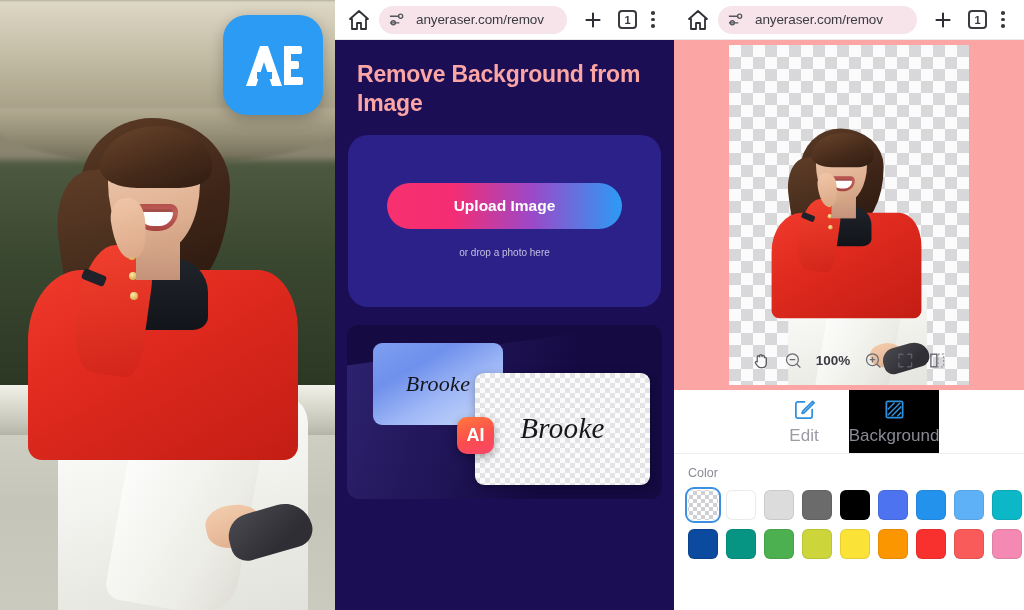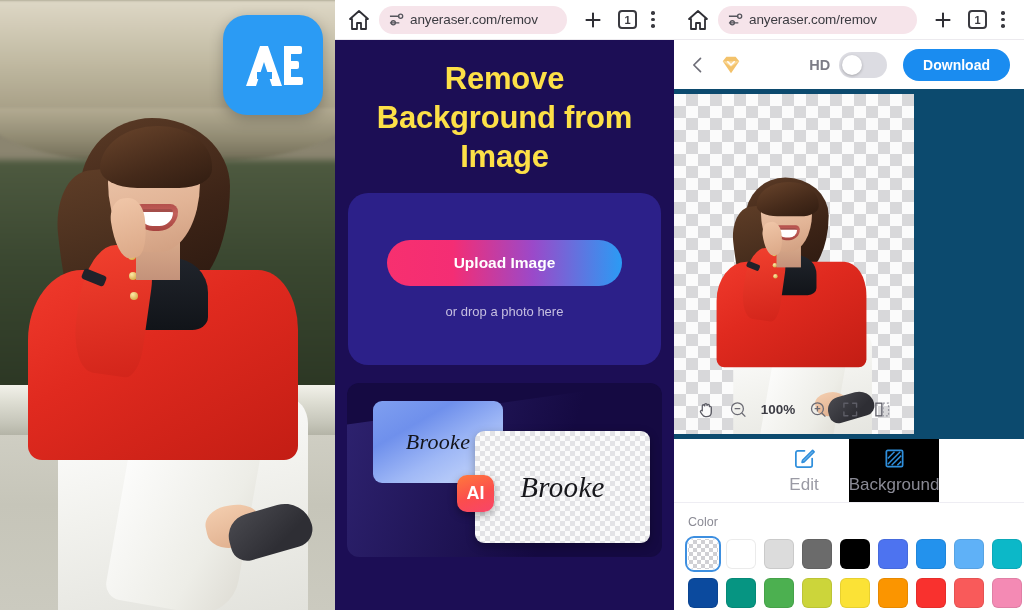--- a/index.html
+++ b/index.html
@@ -178,21 +178,21 @@
   .chrome {
     height: 40px; background: #ffffff;
     display: flex; align-items: center; gap: 0;
     padding: 0 12px; flex: none;
     border-bottom: 1px solid #eceaee;
   }
   .chrome .home-ico { width: 24px; height: 24px; flex: none; }
   .url-pill {
     flex: 1 1 auto; height: 28px; margin: 0 8px;
     background: #f6e4ea; border-radius: 16px;
-    display: flex; align-items: center; gap: 6px;
+    display: flex; align-items: center; gap: 12px;
     padding: 0 10px; overflow: hidden; min-width: 0;
     cursor: text;
   }
   .url-pill .tune { width: 15px; height: 15px; flex: none; }
   .url-text {
     font-size: 13.5px; color: #3b3b41; white-space: nowrap;
     overflow: hidden; text-overflow: clip; letter-spacing: -.1px;
   }
   .plus-ico { width: 22px; height: 22px; flex: none; margin: 0 7px; }
   .tabcount {
@@ -224,38 +224,38 @@
     color: #ffffff; font-size: 19px; font-weight: bold;
     margin-left: 9px; letter-spacing: .1px;
   }
   .hdr-spacer { flex: 1; }
   .diamond { width: 22px; height: 22px; flex: none; margin-right: 14px; }
   .hamburger { width: 25px; display: flex; flex-direction: column; gap: 5px; flex: none; }
   .hamburger i { height: 3px; background: #ffffff; border-radius: 2px; display: block; }
 
   .site-body { flex: 1; overflow: hidden; background: #1c0e55; }
   .hero-title {
-    color: #fde047; font-size: 31px; font-weight: bold; text-align: center;
+    color: #fca5a5; font-size: 23px; font-weight: bold; text-align: left;
     line-height: 1.25; padding: 20px 22px 0; letter-spacing: -.2px;
   }
   .hero-sub {
     color: #cfc9e8; font-size: 11.5px; text-align: center; padding: 10px 10px 0;
   }
   .upload-card {
     margin: 17px 13px 0; height: 172px; border-radius: 20px;
     background: #2c2089;
     display: flex; flex-direction: column; align-items: center; justify-content: center;
   }
   .upload-btn {
     width: 235px; height: 46px; border-radius: 24px; border: none;
     background: linear-gradient(90deg,#f7306f 0%, #f42d74 28%, #9b49c9 62%, #2b9bf4 100%);
     color: #ffffff; font-size: 15.5px; font-weight: bold; cursor: pointer;
     font-family: "Liberation Sans", sans-serif;
   }
-  .drop-hint { color: #c5bee0; font-size: 13px; margin-top: 18px; }
+  .drop-hint { color: #c5bee0; font-size: 10px; margin-top: 18px; }
 
   .sample-card {
     margin: 18px 12px 0; height: 174px; border-radius: 12px;
     background: #150a42; position: relative; overflow: hidden;
   }
   .sample-card .shade {
     position: absolute; left: -10%; top: 10%; width: 130%; height: 95%;
     background: linear-gradient(115deg, rgba(72,60,160,.55) 0%, rgba(40,28,110,0) 58%);
     transform: rotate(-8deg);
   }
@@ -314,22 +314,22 @@
     position: absolute; left: 3px; top: 3px; width: 20px; height: 20px;
     border-radius: 50%; background: #ffffff; box-shadow: 0 1px 3px rgba(0,0,0,.25);
   }
   .dl-btn {
     margin-left: 16px; height: 32px; padding: 0 20px; border: none; border-radius: 18px;
     background: #1a8cf0; color: #ffffff; font-size: 14px; font-weight: bold;
     cursor: pointer; font-family: "Liberation Sans", sans-serif;
   }
 
   .canvas-wrap {
-    flex: none; height: 350px; background: #0c4a6e;
-    display: flex; align-items: center; justify-content: flex-start;
+    flex: none; height: 350px; background: #fca5a5;
+    display: flex; align-items: center; justify-content: center;
     position: relative;
   }
   .canvas {
     position: relative; width: 240px; height: 340px; overflow: hidden;
     background-color: #fbfbfb;
     background-image:
       linear-gradient(45deg, #d8d8da 25%, transparent 25%, transparent 75%, #d8d8da 75%),
       linear-gradient(45deg, #d8d8da 25%, transparent 25%, transparent 75%, #d8d8da 75%);
     background-size: 24px 24px;
     background-position: 0 0, 12px 12px;
@@ -502,36 +502,20 @@
         <line x1="4" y1="12" x2="20" y2="12" stroke="#2f2f35" stroke-width="2.2"></line>
       </svg>
       <div class="tabcount">1</div>
       <div class="kebab">
         <i></i>
           <i></i>
           <i></i>
       </div>
     </div>
 
-    <div class="editor-top">
-      <svg class="back-chev" viewBox="0 0 24 24">
-        <path d="M15 4 L7 12 L15 20" fill="none" stroke="#6d6d77" stroke-width="2" stroke-linecap="round" stroke-linejoin="round"></path>
-      </svg>
-      <svg class="diamond" viewBox="0 0 24 24">
-        <path d="M3 8 L7 3 L17 3 L21 8 L12 21 Z" fill="#f3c26b"></path>
-        <path d="M3 8 L21 8 L12 14 Z" fill="#fad89a"></path>
-        <path d="M8.5 8.5 L12 12 L15.5 8.5" fill="none" stroke="#ffffff" stroke-width="1.7" stroke-linecap="round"></path>
-      </svg>
-      <div class="et-spacer"></div>
-      <span class="hd-label">HD</span>
-      <div class="toggle">
-        <div class="knob"></div>
-      </div>
-      <button class="dl-btn">Download</button>
-    </div>
 
     <div class="canvas-wrap">
       <div class="canvas">
         <div class="cutout person">
           <div class="pants"></div>
           <div class="pants-leg"></div>
           <div class="foot"></div>
           <div class="shoe"></div>
           <div class="hair-back"></div>
           <div class="hair-left"></div>

